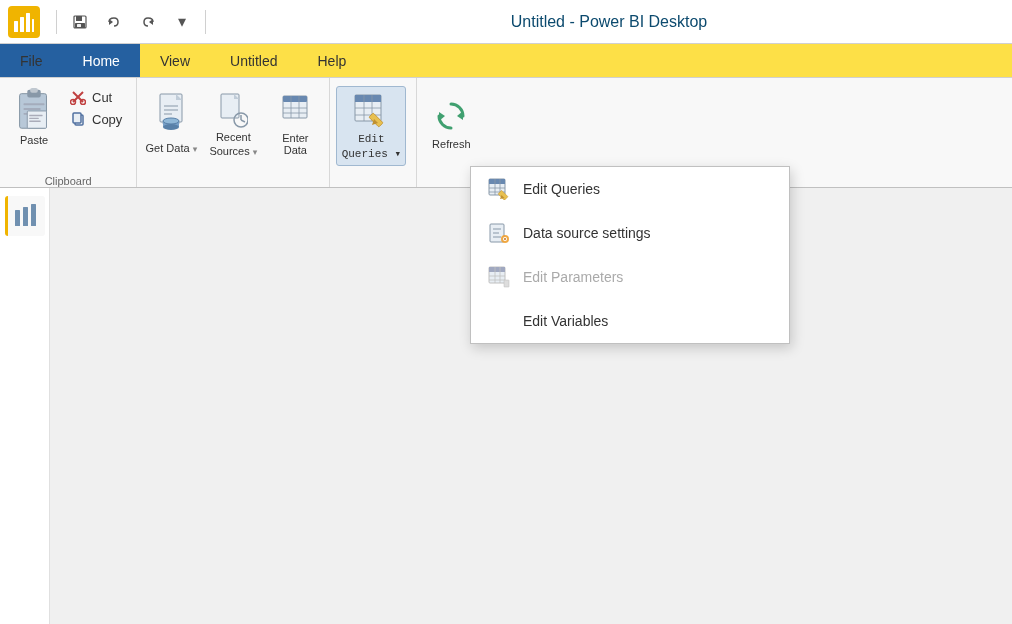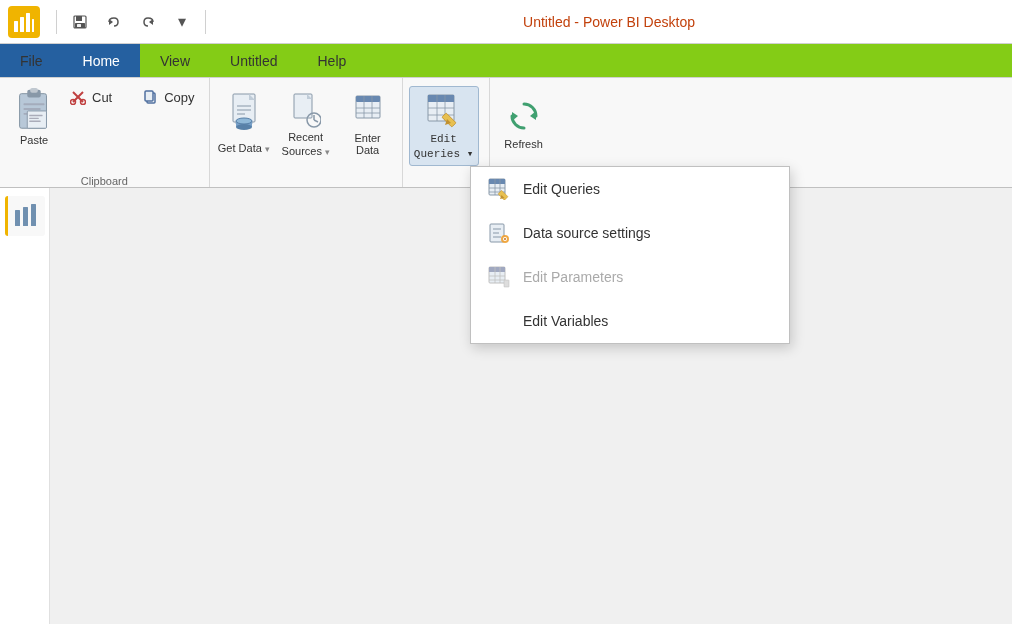--- a/index.html
+++ b/index.html
@@ -51,29 +51,29 @@
       cursor: pointer;
       display: flex;
       align-items: center;
       justify-content: center;
       font-size: 16px;
       color: #555;
     }
     .title-text {
       flex: 1;
       text-align: center;
-      font-size: 14px;
-      color: #c2410c;
+      font-size: 16px;
+      color: #0c4a6e;
       font-weight: 400;
     }
 
     
     .ribbon-tabs {
       display: flex;
-      background: #84cc16;
+      background: #fde047;
       height: 34px;
       border-bottom: 1px solid #d0d0d0;
     }
     .ribbon-tab {
       padding: 0 20px;
       display: flex;
       align-items: center;
       cursor: pointer;
       font-size: 14px;
       color: #333;
@@ -122,21 +122,22 @@
       cursor: pointer;
       background: none;
       border: none;
       border-radius: 3px;
       padding: 4px;
     }
 
     
     .small-ribbon-btns {
       display: flex;
-      gap: 18px;
+      flex-direction: column;
+      gap: 0px;
       justify-content: flex-start;
       padding-top: 4px;
     }
     .small-ribbon-btn {
       display: flex;
       align-items: center;
       gap: 6px;
       padding: 3px 6px;
       cursor: pointer;
       background: none;

